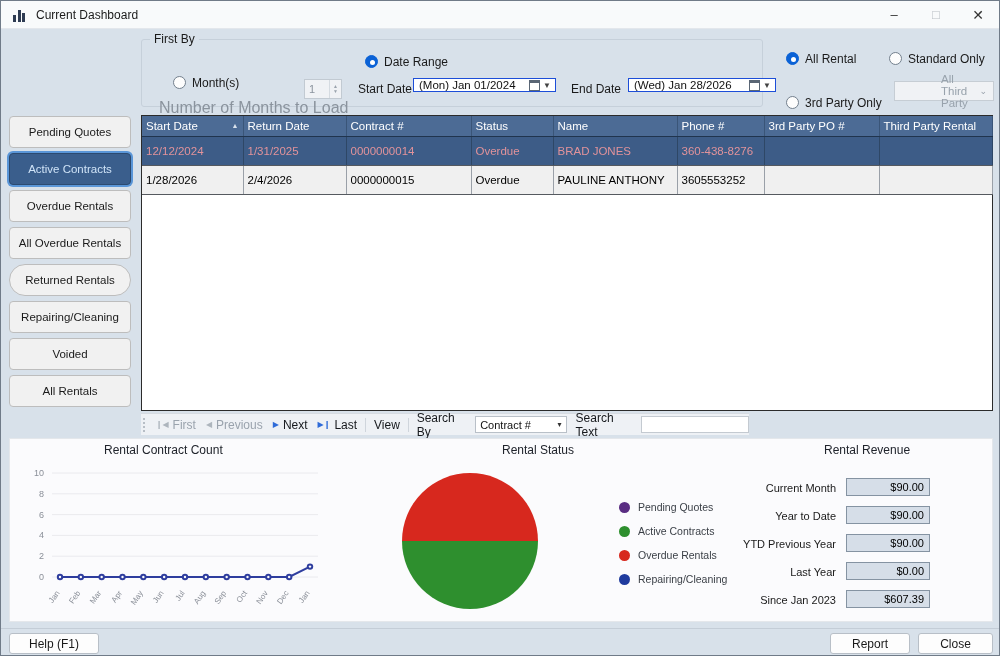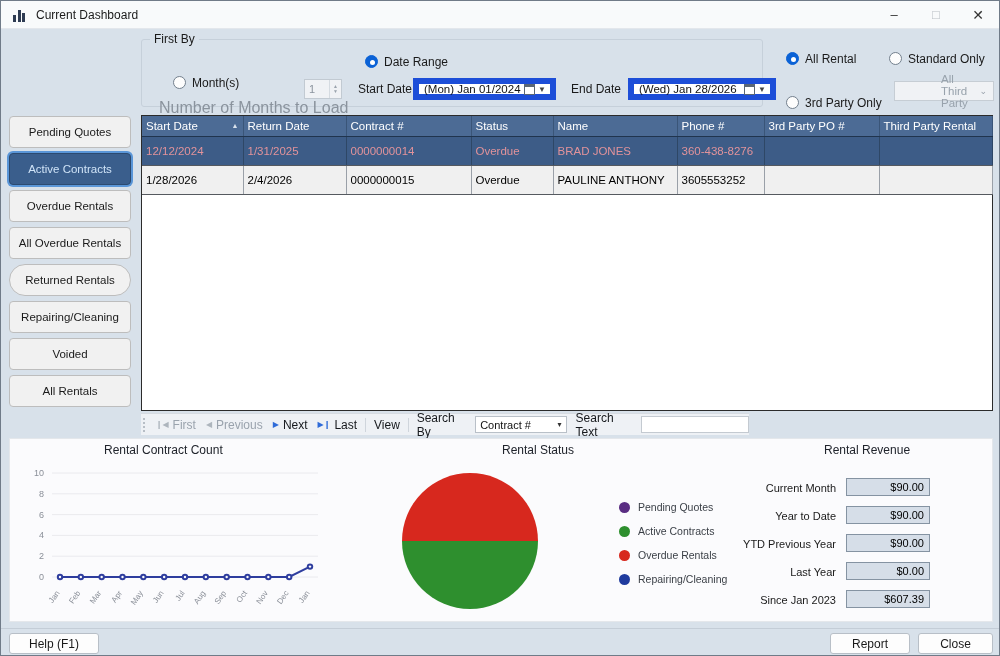--- a/index.html
+++ b/index.html
@@ -26,21 +26,21 @@
   .radio.checked { background:#0b62d6; border-color:#0b62d6; }
   .radio.checked::after { content:""; position:absolute; left:4px; top:4px; width:5px; height:5px; border-radius:50%; background:#fff; }
   .rlabel { font-size:12px; color:#1a1a1a; vertical-align:middle; margin-left:6px; }
 
   .months-label { position:absolute; left:18px; top:20px; font-size:16px; color:#8a939d; }
   .spinner { position:absolute; left:163px; top:0; width:38px; height:20px; background:#f0f2f5; border:1px solid #c2cad2; display:flex; }
   .spinner input { width:24px; border:none; background:transparent; font-size:11px; color:#8a939d; padding-left:4px; }
   .spin-arrows { width:12px; display:flex; flex-direction:column; align-items:center; justify-content:center; font-size:5px; color:#9aa3ad; line-height:5px; border-left:1px solid #d5dbe1; }
 
   .field-label { font-size:12px; color:#1a1a1a; position:absolute; top:3px; }
-  .datecombo { position:absolute; top:-1px; height:22px; background:#fff; border:6px solid #1d4ed8; display:flex; align-items:center; font-size:11.5px; color:#111; }
+  .datecombo { position:absolute; top:-1px; height:14px; background:#fff; border:1px solid #1d4ed8; display:flex; align-items:center; font-size:11.5px; color:#111; }
   .datecombo .dtext { flex:1; padding-left:5px; white-space:nowrap; }
   .cal-icon { width:11px; height:11px; border:1px solid #5a6675; border-top:3px solid #5a6675; margin-right:3px; background:#fff; }
   .dc-arrow { font-size:8px; color:#444; margin-right:4px; }
 
   .filter-radios { position:absolute; left:780px; top:46px; width:214px; }
   .fr-row { position:absolute; height:16px; }
   .dropdown { display:inline-flex; align-items:center; height:20px; border:1px solid #c6cdd4; background:#f0f2f5; font-size:11.5px; color:#98a2ac; }
   .dropdown .dd-text { flex:1; padding-left:6px;margin-left:40px; }
   .dropdown .dd-chev { font-size:9px; color:#9aa3ad; padding:0 6px; }
 

